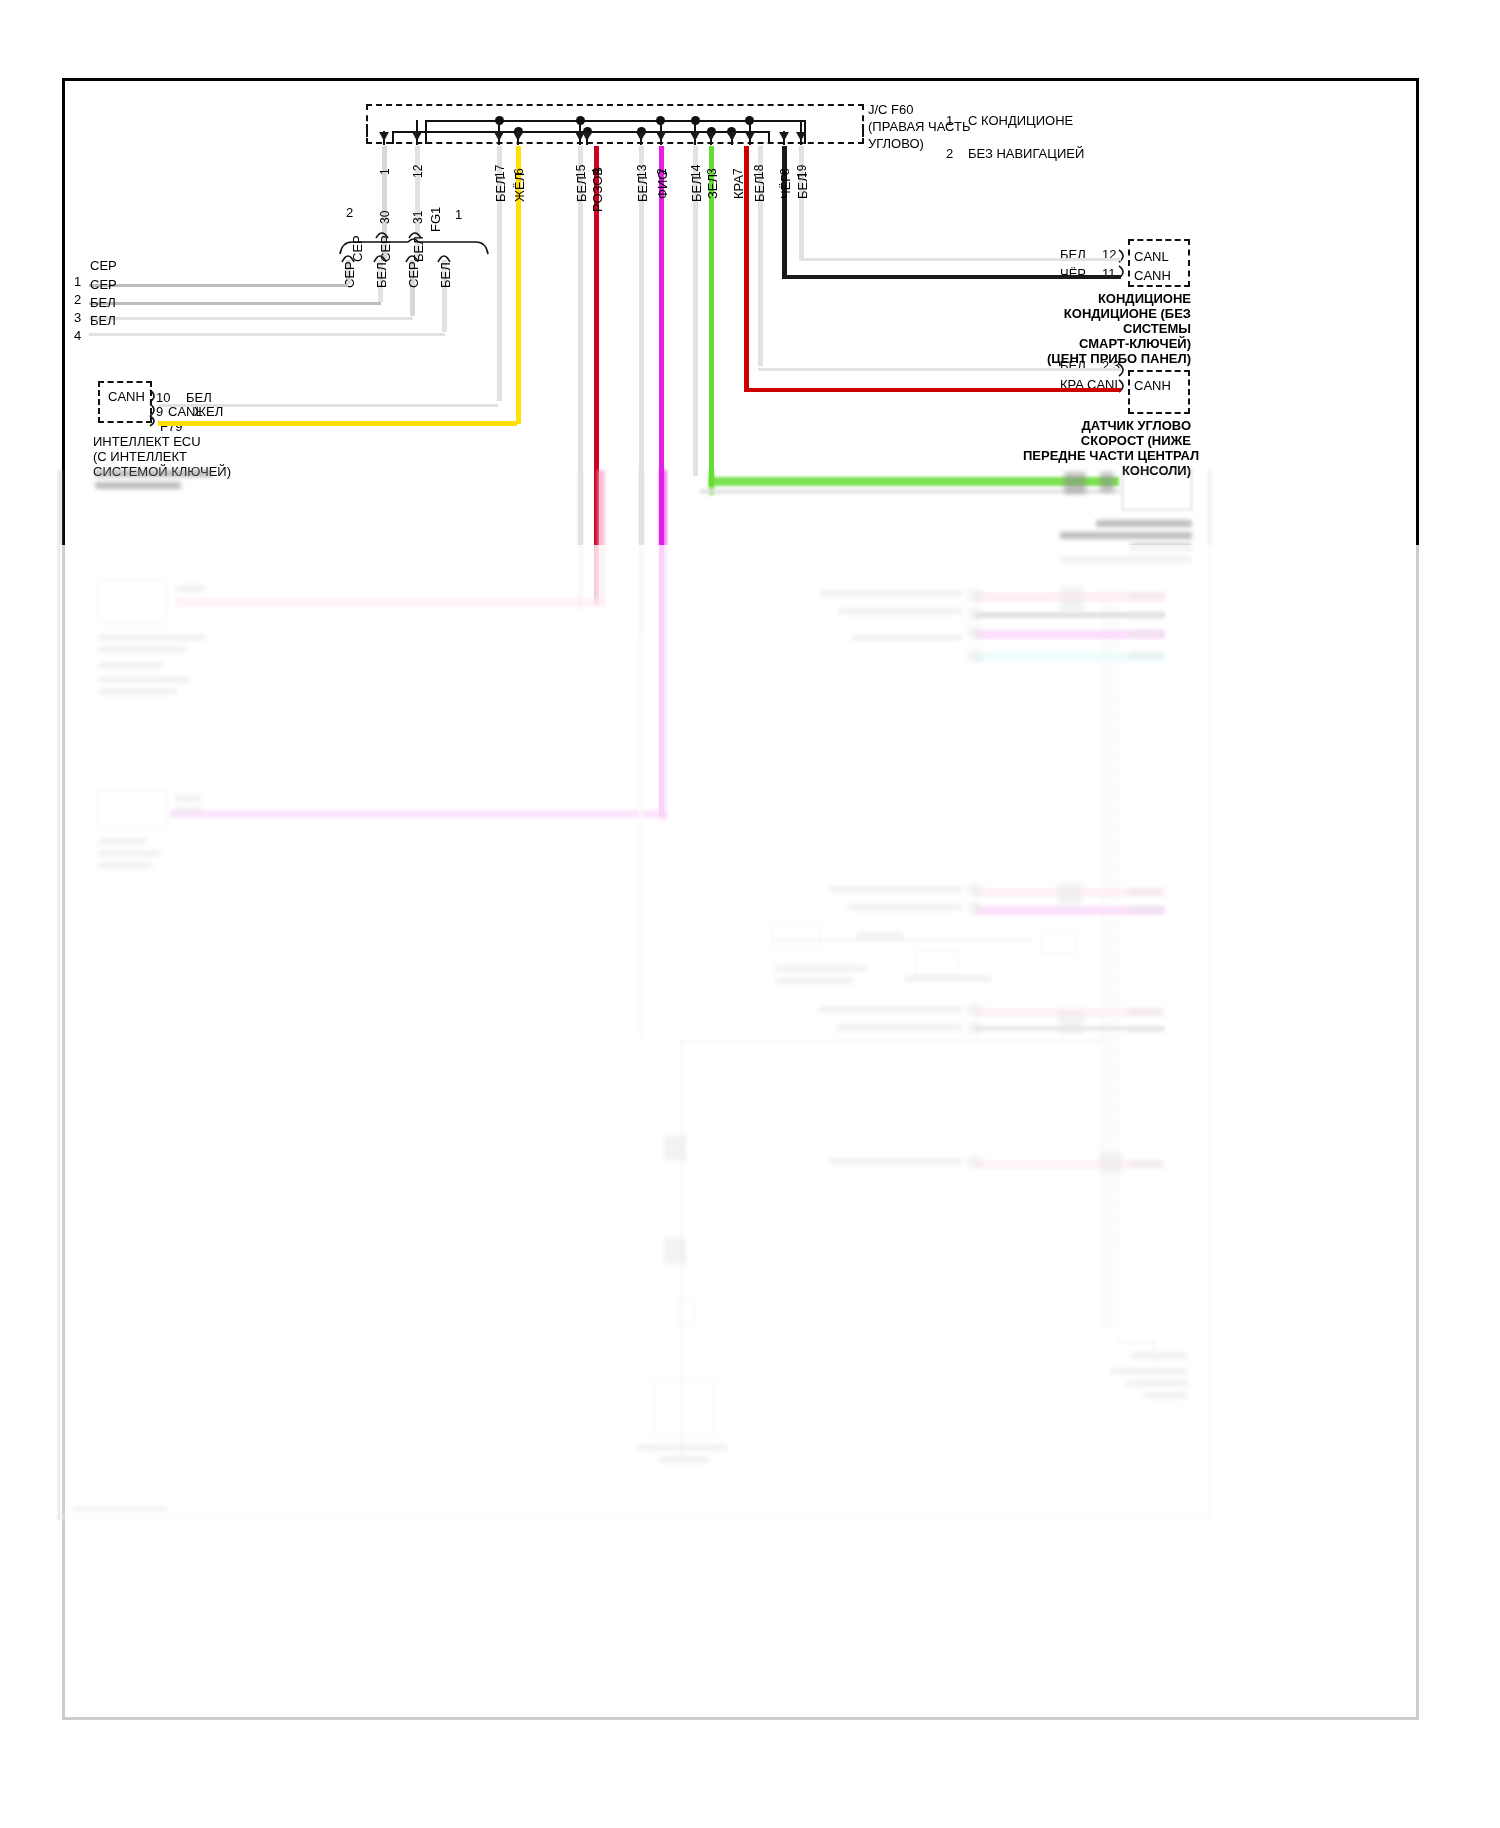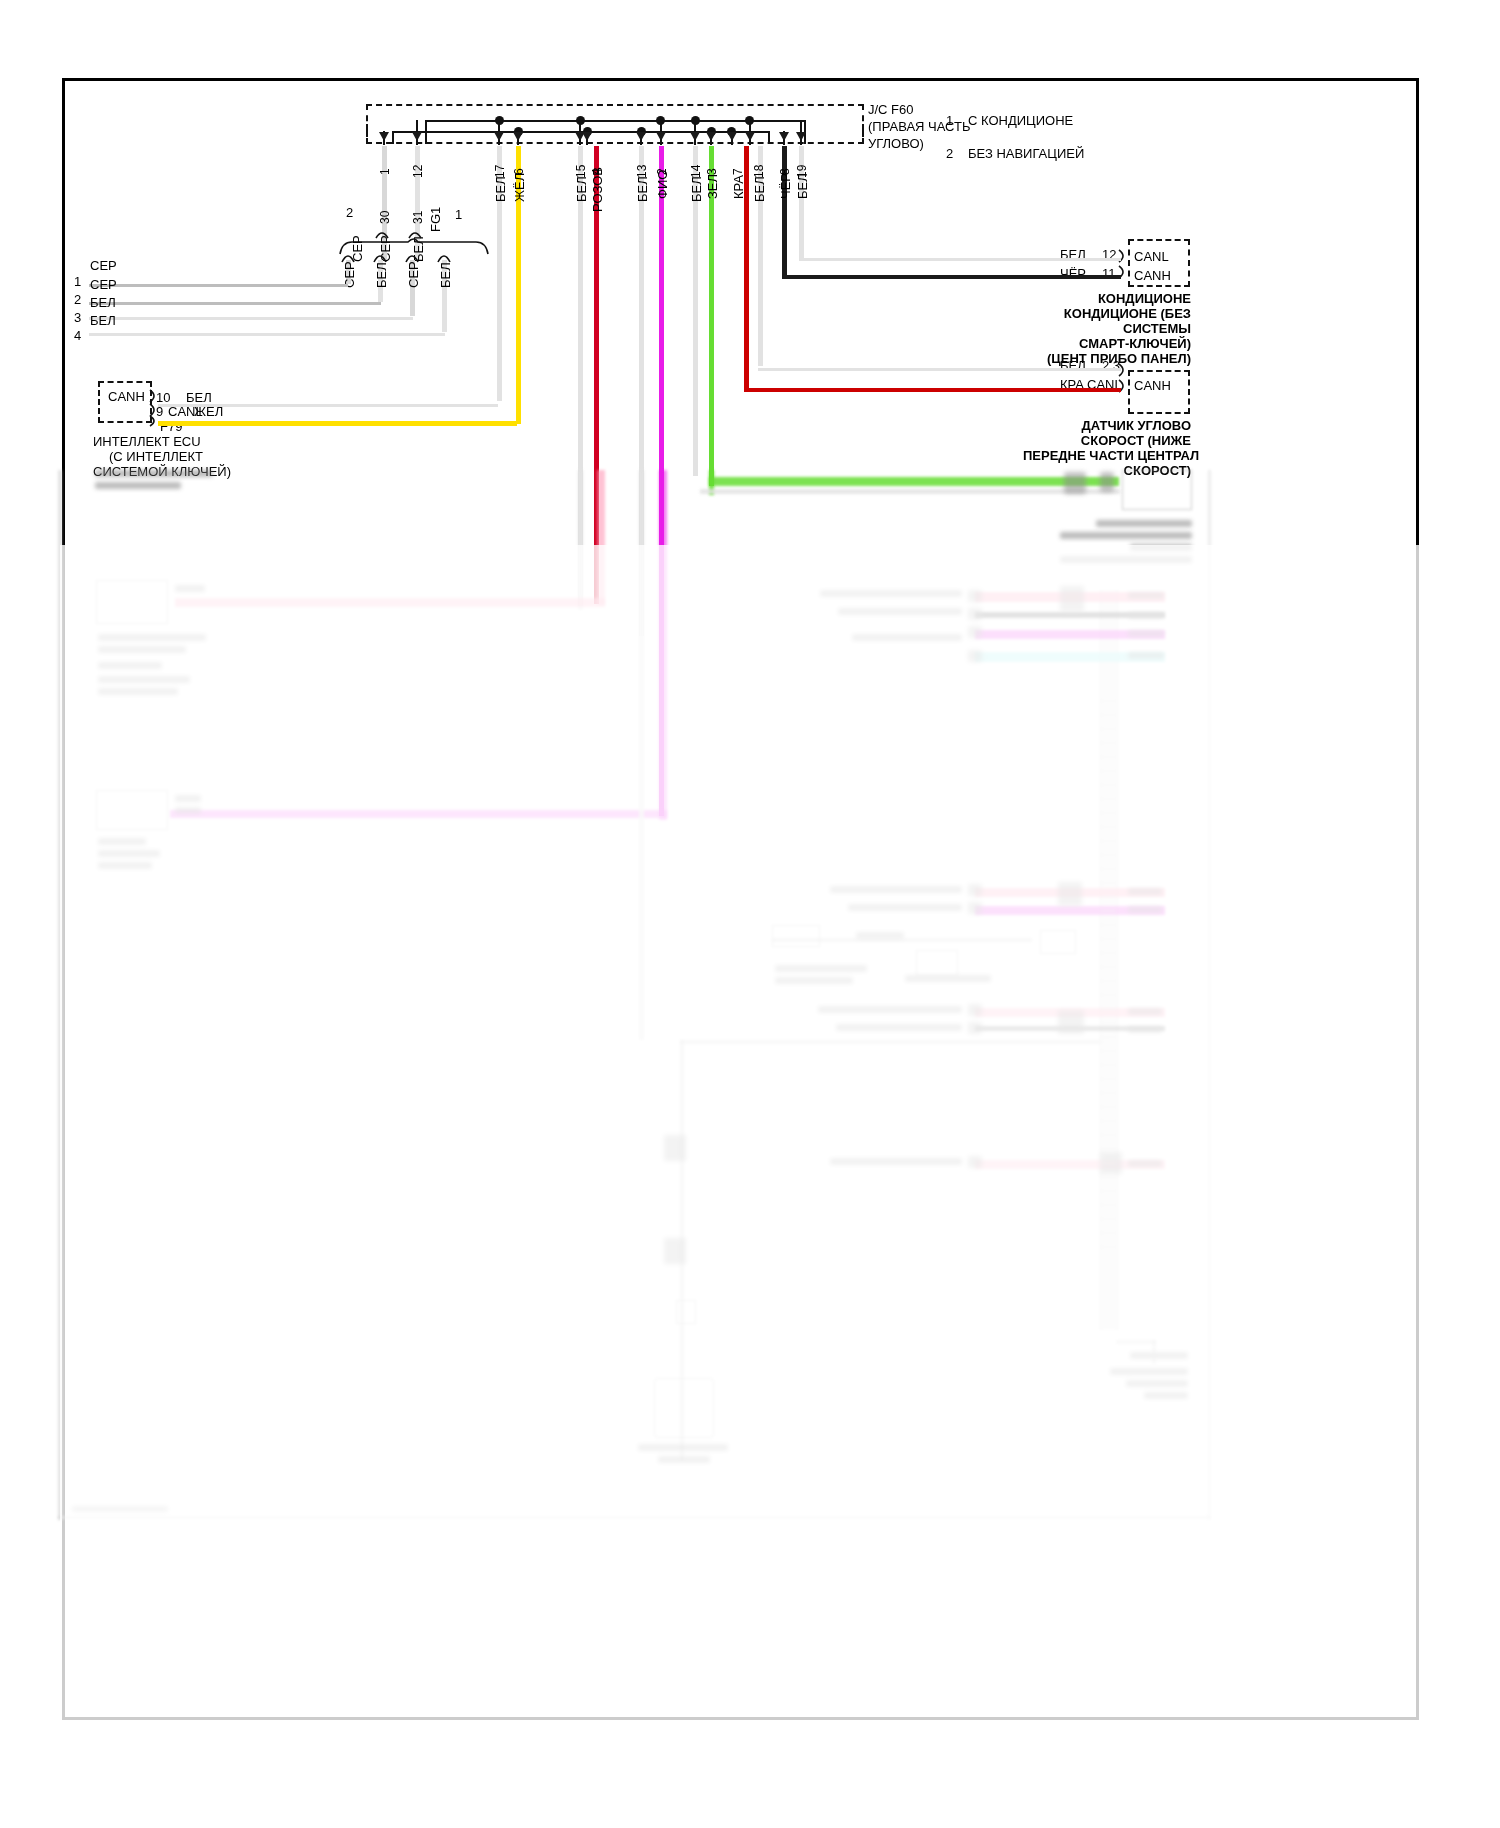--- a/index.html
+++ b/index.html
@@ -237,21 +237,21 @@
   <svg class="wire" style="left:148px;top:386px;width:16px;height:42px;" viewBox="0 0 16 42">
     <path d="M2,4 q8,6 0,12" fill="none" stroke="#111" stroke-width="1.6"></path>
     <path d="M2,18 q8,6 0,12" fill="none" stroke="#111" stroke-width="1.6"></path>
     <path d="M2,30 q8,5 0,10" fill="none" stroke="#111" stroke-width="1.6"></path>
   </svg>
 
   <div class="hw wht" style="left:158px;top:404px;width:340px;"></div>
   <div class="hw yel" style="left:158px;top:421px;width:359px;height:5px;"></div>
 
   <div class="lbl" style="left:93px;top:434px;">ИНТЕЛЛЕКТ ECU</div>
-  <div class="lbl" style="left:109px;top:449px;">(С ИНТЕЛЛЕКТ</div>
+  <div class="lbl" style="left:93px;top:449px;">(С ИНТЕЛЛЕКТ</div>
   <div class="lbl" style="left:93px;top:464px;">СИСТЕМОЙ КЛЮЧЕЙ)</div>
 
   <div class="dashbox" style="left:1128px;top:239px;width:62px;height:48px;"></div>
   <div class="lbl" style="left:1134px;top:249px;">CANL</div>
   <div class="lbl" style="left:1134px;top:268px;">CANH</div>
   <div class="lbl" style="left:1060px;top:247px;">БЕЛ</div>
   <div class="lbl" style="left:1102px;top:247px;">12</div>
   <div class="lbl" style="left:1060px;top:266px;">ЧЁР</div>
   <div class="lbl" style="left:1102px;top:266px;">11</div>
   <svg class="wire" style="left:1117px;top:248px;width:14px;height:34px;" viewBox="0 0 14 34">
@@ -278,21 +278,21 @@
     <path d="M2,2 q8,6 0,12" fill="none" stroke="#111" stroke-width="1.6"></path>
     <path d="M2,18 q8,6 0,12" fill="none" stroke="#111" stroke-width="1.6"></path>
   </svg>
 
   <div class="hw wht" style="left:758px;top:368px;width:363px;"></div>
   <div class="hw red2" style="left:744px;top:388px;width:377px;height:4px;"></div>
 
   <div class="lbl b" style="left:1073px;top:418px;text-align:right;width:118px;">ДАТЧИК УГЛОВО</div>
   <div class="lbl b" style="left:1073px;top:433px;text-align:right;width:118px;">СКОРОСТ (НИЖЕ</div>
   <div class="lbl b" style="left:1023px;top:448px;text-align:right;width:168px;">ПЕРЕДНЕ ЧАСТИ ЦЕНТРАЛ</div>
-  <div class="lbl b" style="left:1073px;top:463px;text-align:right;width:118px;">СКОРОСТ)</div>
+  <div class="lbl b" style="left:1073px;top:463px;text-align:right;width:118px;">КОНСОЛИ)</div>
 
   <div id="blurwrap">
 
     <div class="vw grn bl" style="left:709px;top:470px;height:25px;"></div>
     <div class="bl grn" style="left:709px;top:477px;width:410px;height:9px;"></div>
     <div class="bl wht" style="left:700px;top:489px;width:420px;height:5px;"></div>
 
     <div class="vw mag bl" style="left:659px;top:470px;height:350px;width:8px;opacity:.55;"></div>
     <div class="bl mag" style="left:170px;top:810px;width:497px;height:8px;opacity:.55;"></div>
 

